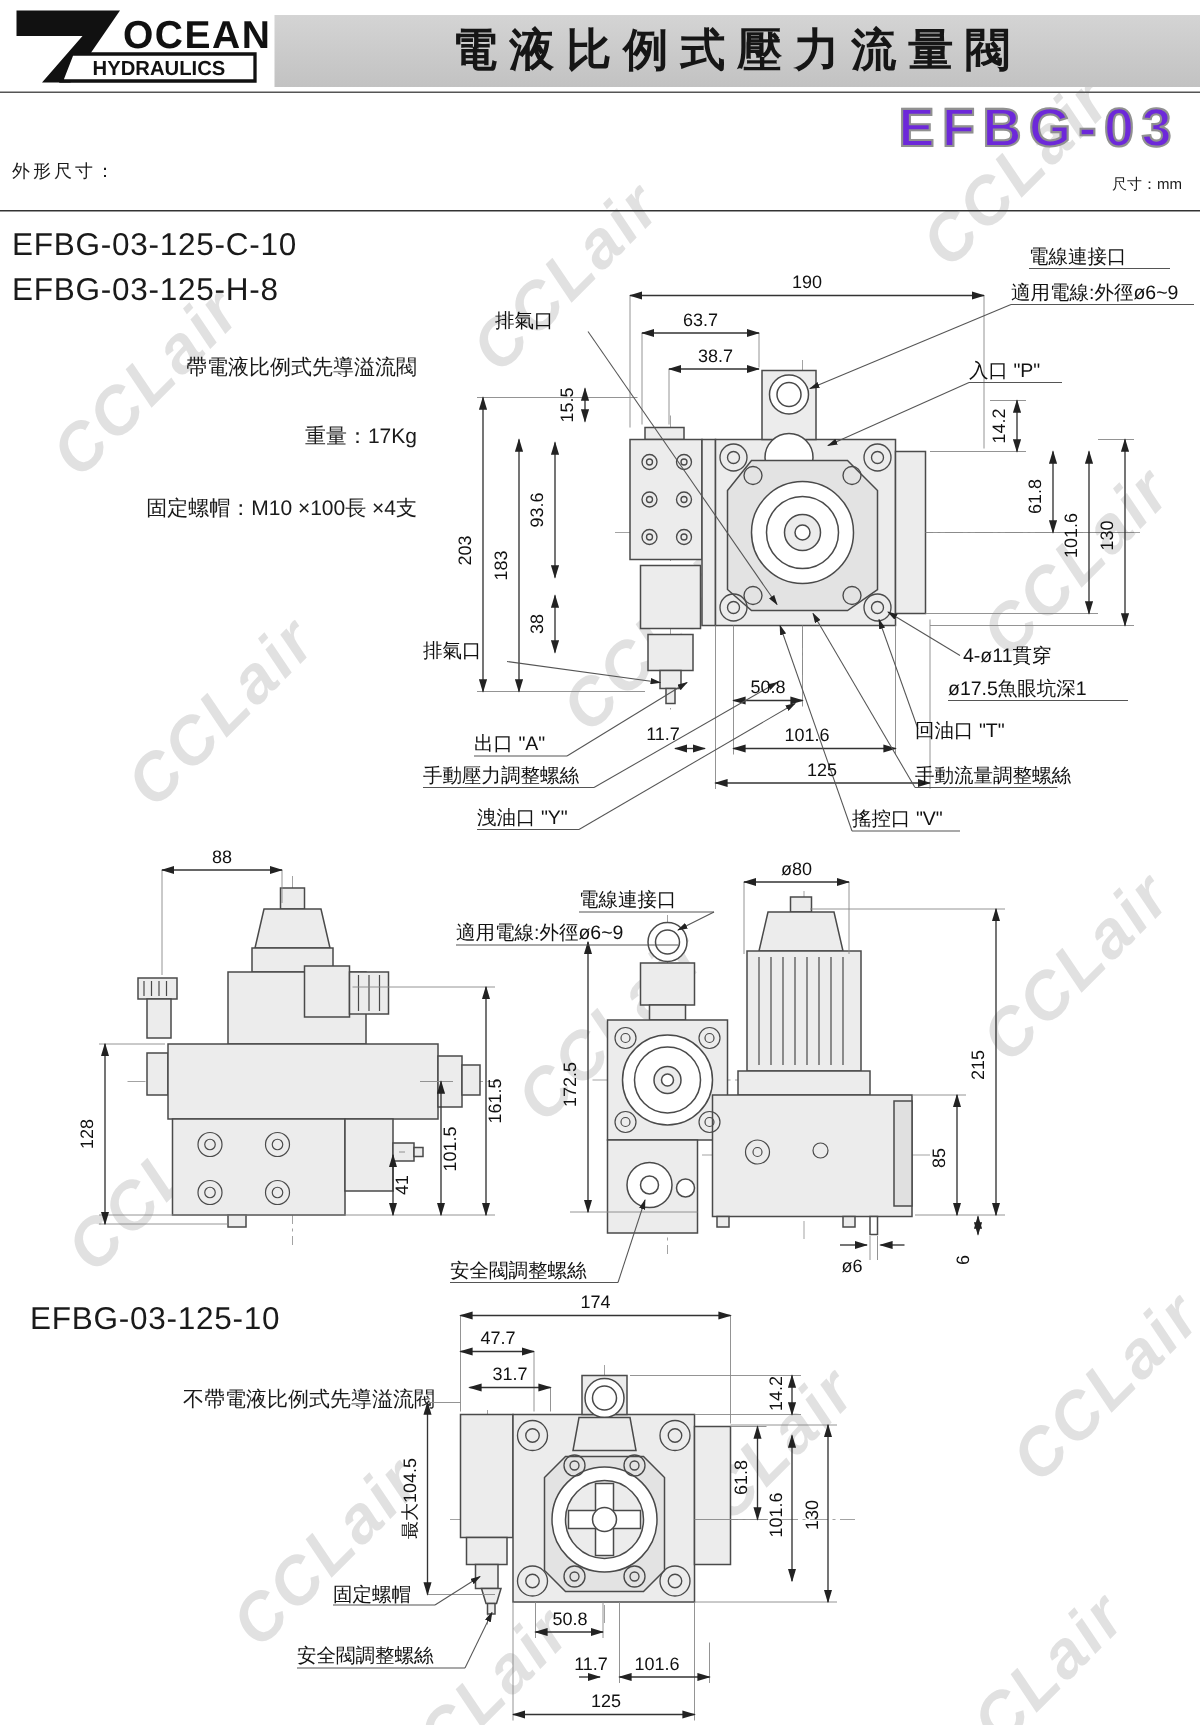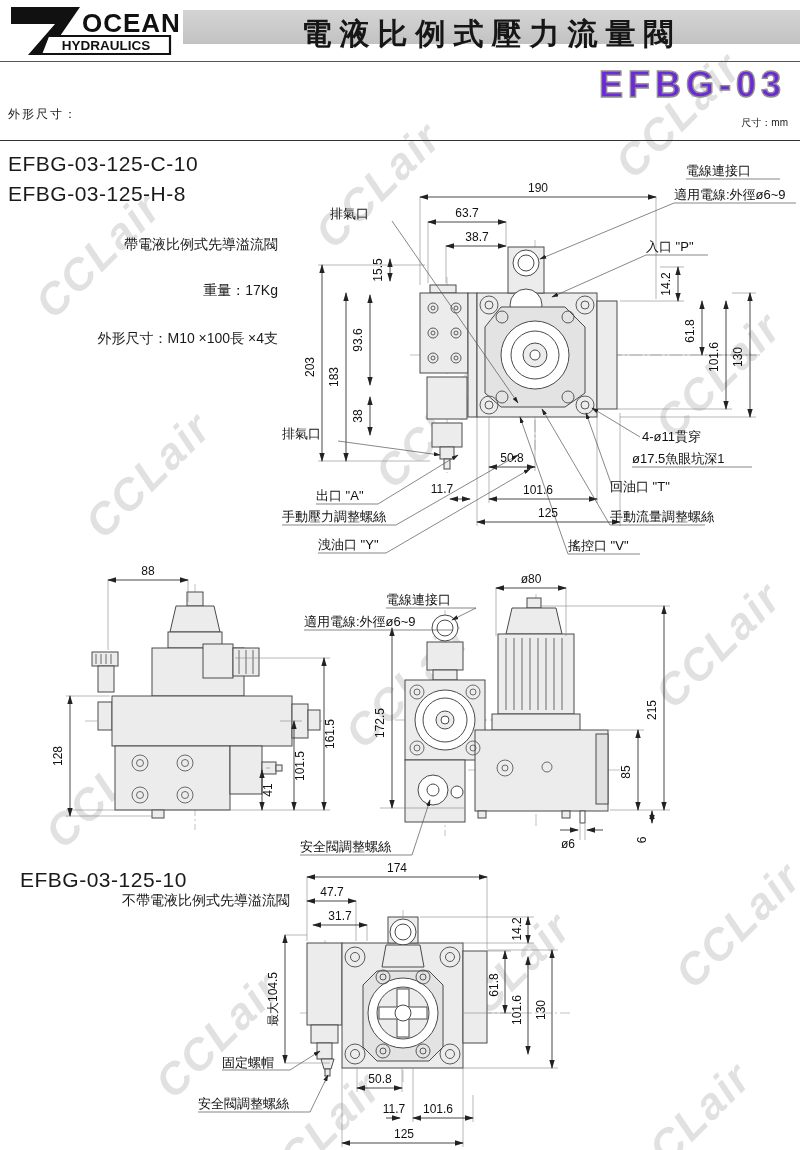--- a/index.html
+++ b/index.html
@@ -1,21 +1,21 @@
 <!DOCTYPE html>
 <html><head>
 <meta charset="utf-8">
 <style>
   * { margin:0; padding:0; box-sizing:border-box; }
   html,body { width:800px; height:1150px; }
   body { position:relative; background:#fff; font-family:"Liberation Sans",sans-serif; overflow:hidden; color:#1a1a1a; }
   .abs { position:absolute; }
   .wm { position:absolute; font-size:44px; font-weight:bold; font-style:italic; color:#c9c9c9; opacity:.55; transform:rotate(-45deg); letter-spacing:2px; white-space:nowrap; pointer-events:none; z-index:0; }
   .hline { position:absolute; left:0; width:800px; height:1px; background:#555; }
-  .titlebar { position:absolute; left:183px; top:10px; width:617px; height:34px; background:linear-gradient(#d4d4d4,#c2c2c2); text-align:center; line-height:48px; font-size:30px; font-weight:bold; letter-spacing:8px; color:#161616; }
+  .titlebar { position:absolute; left:183px; top:10px; width:617px; height:48px; background:linear-gradient(#d4d4d4,#c2c2c2); text-align:center; line-height:48px; font-size:30px; font-weight:bold; letter-spacing:8px; color:#161616; }
   .model-outline { position:absolute; right:14px; top:64px; font-size:36px; font-weight:bold; letter-spacing:5px; color:#6d28d9; -webkit-text-stroke:1.4px #909090; text-shadow:0 0 1px #aaa; }
   .unit { position:absolute; right:12px; top:116px; font-size:10px; }
   .sect-title { position:absolute; left:8px; top:106px; font-size:12px; letter-spacing:2px; }
   .mono-model { font-size:21px; letter-spacing:.5px; }
   .desc { font-size:14px;text-align:right; }
   svg.drw { position:absolute; z-index:1; }
   svg text { font-family:"Liberation Sans",sans-serif; fill:#111; }
   .dim { font-size:12px; }
   .lbl { font-size:13px; }
   .z { z-index:1; }
@@ -51,21 +51,21 @@
   <div class="sect-title">外形尺寸：</div>
   <div class="unit">尺寸：mm</div>
   <div class="hline" style="top:140px;background:#333"></div>
 </div>
 
 <div class="abs z" style="left:8px;top:152px;width:270px">
   <div class="mono-model">EFBG-03-125-C-10</div>
   <div class="mono-model" style="margin-top:6px">EFBG-03-125-H-8</div>
   <div class="desc" style="margin-top:30px">帶電液比例式先導溢流閥</div>
   <div class="desc" style="margin-top:28px">重量：17Kg</div>
-  <div class="desc" style="margin-top:30px">外形尺寸：M10 ×100長 ×4支</div>
+  <div class="desc" style="margin-top:30px">固定螺帽：M10 ×100長 ×4支</div>
 </div>
 
 <svg class="drw" style="left:280px;top:155px" width="520" height="405" viewBox="0 0 520 405">
   <defs>
       <marker id="m1" viewBox="0 0 10 6" refX="9" refY="3" markerWidth="10" markerHeight="6" orient="auto-start-reverse">
         <path d="M0,0L10,3L0,6Z" fill="#222"></path>
       </marker>
     </defs>
 
   <g stroke="#999" stroke-width="0.6" stroke-dasharray="12 3 2 3" fill="none">
@@ -376,21 +376,21 @@
   <text class="dim" x="330" y="214" text-anchor="middle" transform="rotate(-90 330 214)">85</text>
   <text class="dim" x="268" y="290" text-anchor="middle">ø6</text>
   <text class="dim" x="346" y="282" text-anchor="middle" transform="rotate(-90 346 282)">6</text>
   <text class="lbl" x="86" y="46">電線連接口</text>
   <text class="lbl" x="4" y="68">適用電線:外徑ø6~9</text>
   <text class="lbl" x="0" y="293">安全閥調整螺絲</text>
 </svg>
 
 <div class="abs z" style="left:20px;top:868px;width:270px">
   <div class="mono-model">EFBG-03-125-10</div>
-  <div class="desc" style="">不帶電液比例式先導溢流閥</div>
+  <div class="desc" style="margin-top:32px">不帶電液比例式先導溢流閥</div>
 </div>
 
 <svg class="drw" style="left:180px;top:855px" width="620" height="295" viewBox="0 0 620 295">
   <defs>
       <marker id="m4" viewBox="0 0 10 6" refX="9" refY="3" markerWidth="10" markerHeight="6" orient="auto-start-reverse">
         <path d="M0,0L10,3L0,6Z" fill="#222"></path>
       </marker>
     </defs>
   <g stroke="#999" stroke-width="0.6" stroke-dasharray="12 3 2 3" fill="none">
     <line x1="120" y1="158" x2="390" y2="158"></line>

